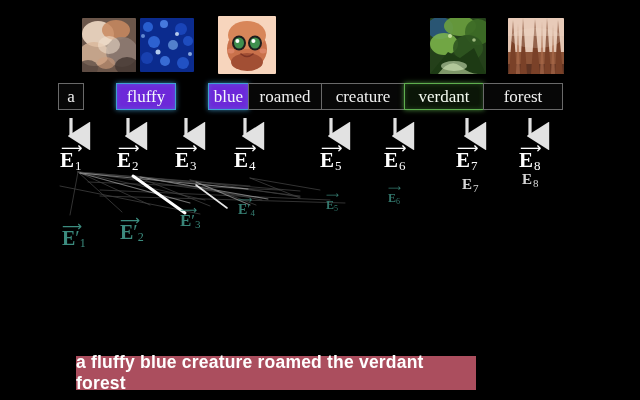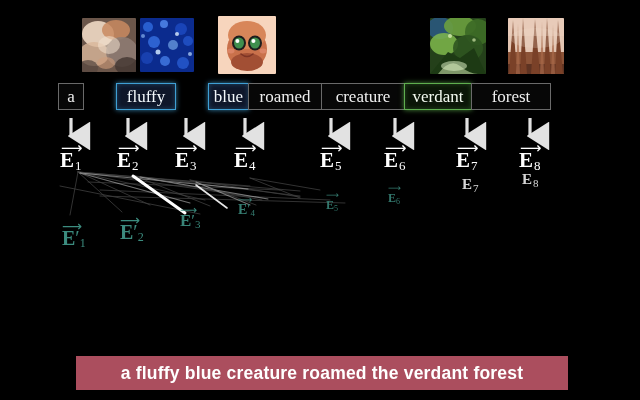--- a/index.html
+++ b/index.html
@@ -50,21 +50,21 @@
     background: #070707;
     color: #efefef;
     font-family: "Liberation Serif", serif;
     font-size: 17px;
     line-height: 1;
     white-space: nowrap;
   }
   .token:first-child { margin-left: 0; }
   .token.hl-blue {
     border-color: #3f9fd4;
-    background: #0f172a;
+    background: #6d28d9;
     box-shadow: 0 0 5px rgba(70,170,225,.75), inset 0 0 5px rgba(70,170,225,.30);
     color: #f2f8fc;
     margin-left: 32px;
   }
   .token.hl-green {
     border-color: #5fae4f;
     background: #0b1608;
     box-shadow: 0 0 5px rgba(105,195,85,.70), inset 0 0 5px rgba(105,195,85,.28);
     color: #f3faf0;
   }
@@ -127,21 +127,21 @@
     letter-spacing: -1px;
   }
   .pvec .sub { font-weight: normal; vertical-align: -2px; }
   .pvec .prime { font-weight: normal; }
 
   
   #caption {
     position: absolute;
     left: 76px;
     top: 356px;
-    width: 492px;
+    width: 400px;
     height: 34px;
     background: #ab4e5e;
     display: flex;
     align-items: center;
     justify-content: center;
     color: #ffffff;
     font-family: "Liberation Sans", sans-serif;
     font-size: 17.5px;
     font-weight: bold;
     letter-spacing: .2px;
@@ -257,21 +257,21 @@
       </div>
     <div class="token hl-blue" style="width:41px">
         <span>blue</span>
       </div>
     <div class="token" style="width:74px">
         <span>roamed</span>
       </div>
     <div class="token" style="width:84px">
         <span>creature</span>
       </div>
-    <div class="token hl-green" style="width:68px">
+    <div class="token hl-green" style="width:80px">
         <span>verdant</span>
       </div>
     <div class="token" style="width:80px">
         <span>forest</span>
       </div>
   </div>
 
   <svg id="overlay" viewBox="0 0 640 400">
     <defs>
       <marker id="dn" markerWidth="9" markerHeight="9" refX="4.5" refY="8" orient="auto">

